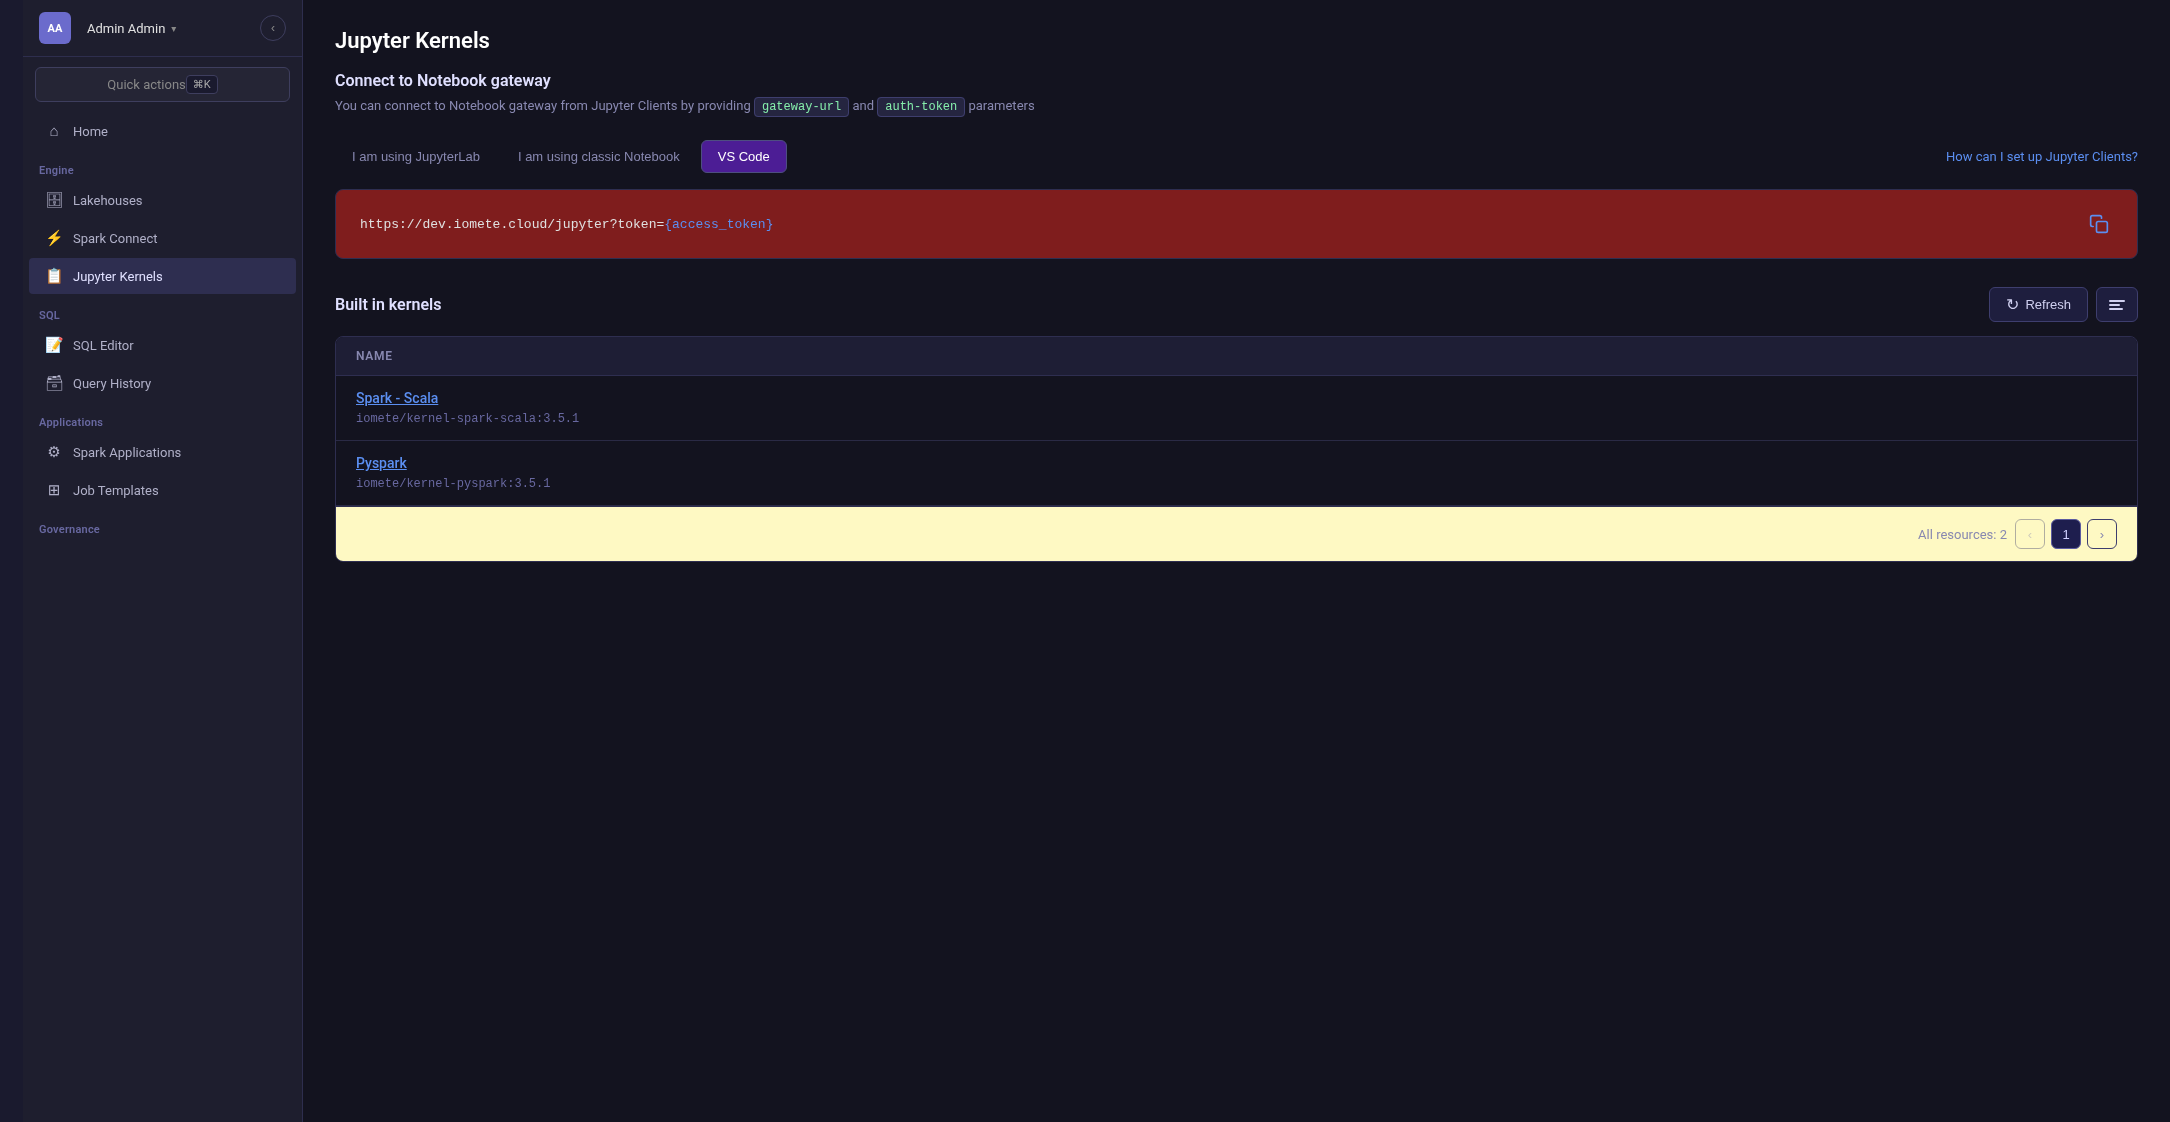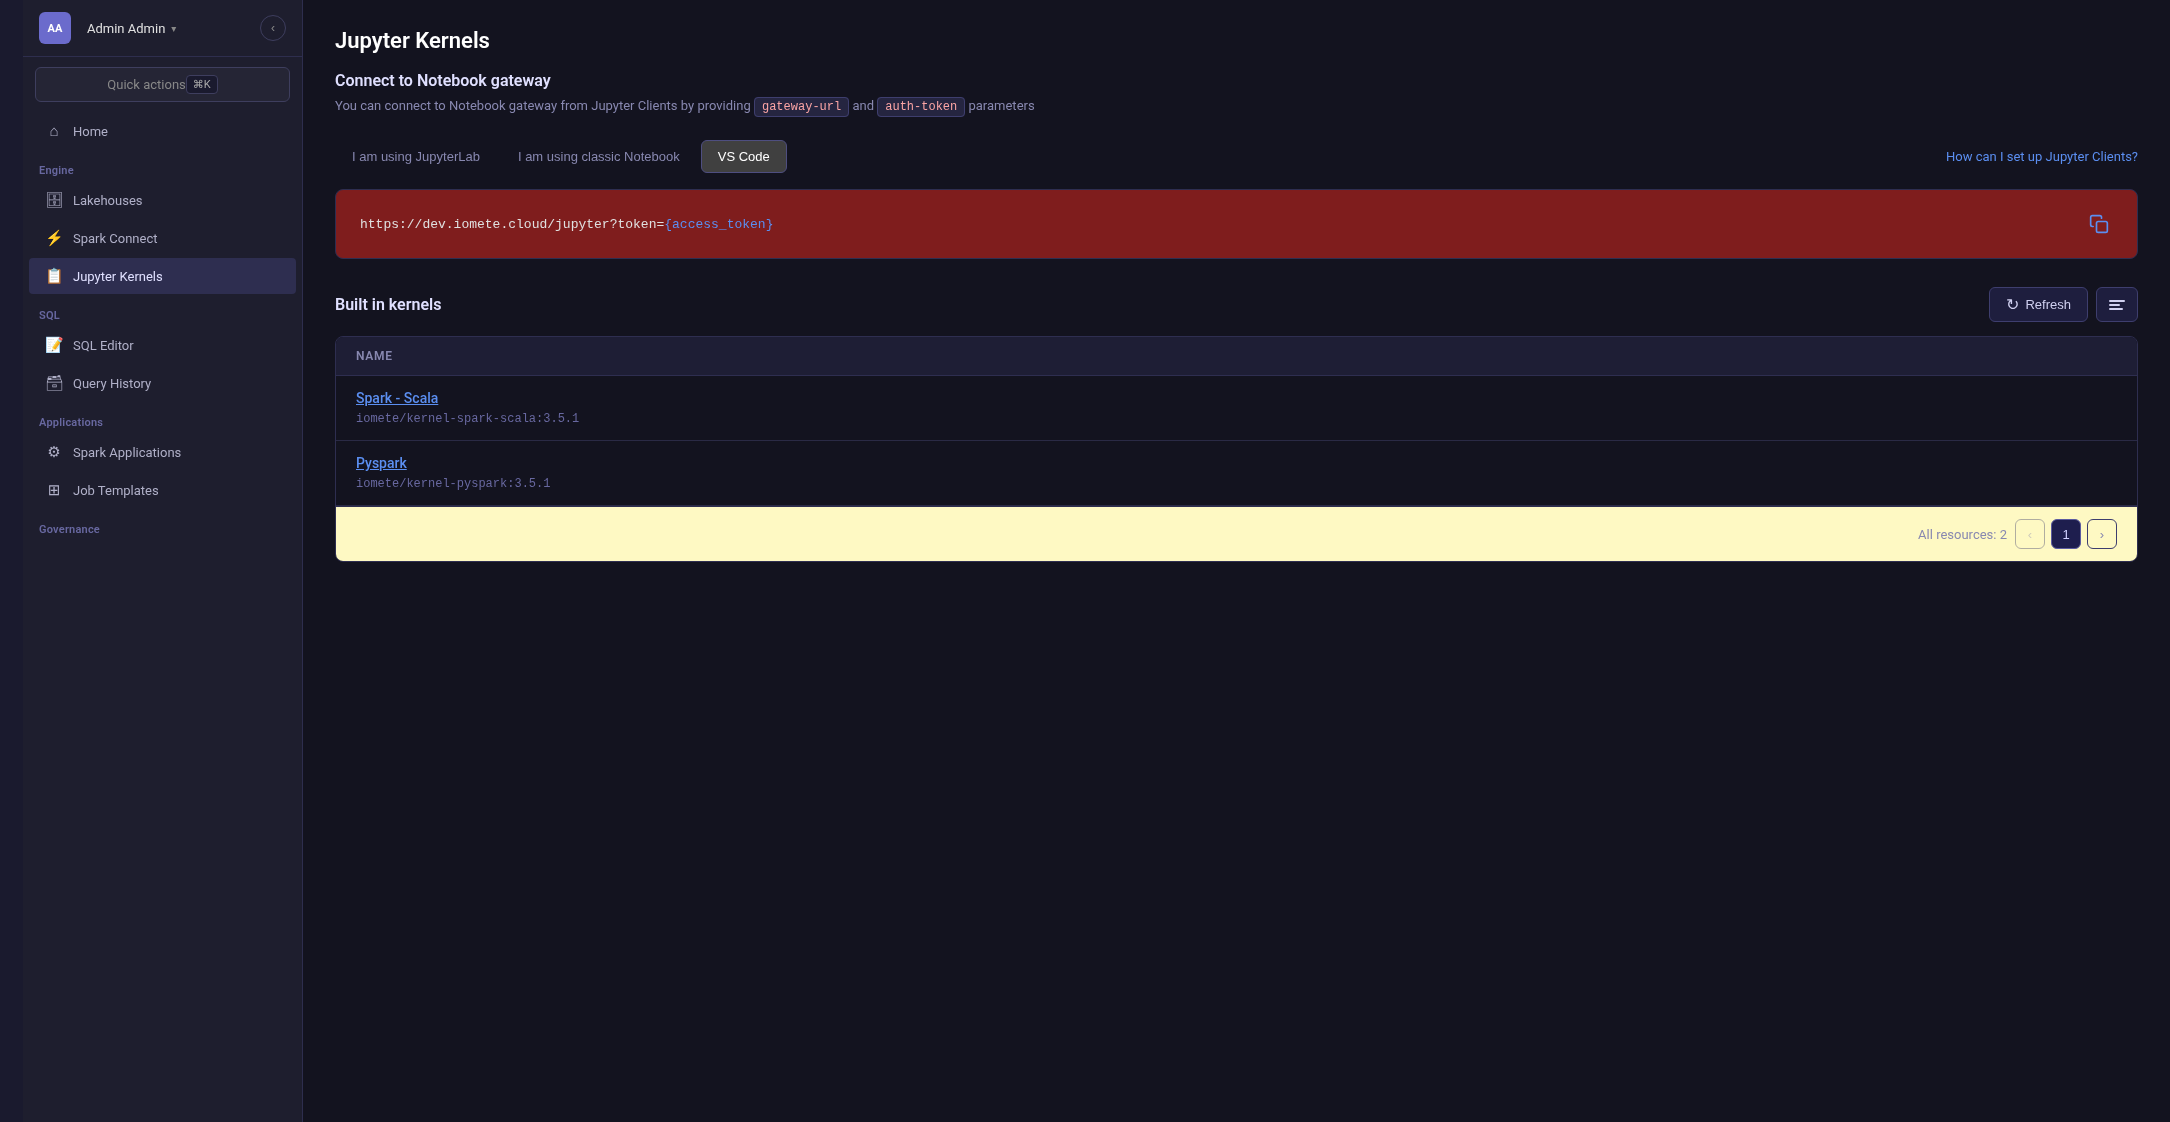--- a/index.html
+++ b/index.html
@@ -171,21 +171,21 @@
       line-height: 1.5;
     }
 
     .inline-code {
       background: #252540;
       border: 1px solid #3e3e6e;
       border-radius: 4px;
       padding: 2px 7px;
       font-family: 'Courier New', monospace;
       font-size: 12px;
-      color: #fca5a5;
+      color: #86efac;
     }
 
     .tab-bar {
       display: flex;
       align-items: center;
       gap: 4px;
       margin-bottom: 16px;
       flex-wrap: wrap;
     }
 
@@ -195,21 +195,21 @@
       border: 1px solid transparent;
       background: transparent;
       color: #8888b0;
       cursor: pointer;
       font-size: 13px;
       transition: all 0.15s;
       text-align: center;
     }
 
     .tab-btn.active {
-      background: #404040;
+      background: #4c1d95;
       border-color: #4e4e80;
       color: #ffffff;
     }
 
     .help-link {
       margin-left: auto;
       color: #5b8ef0;
       font-size: 13px;
       cursor: pointer;
       text-decoration: none;

